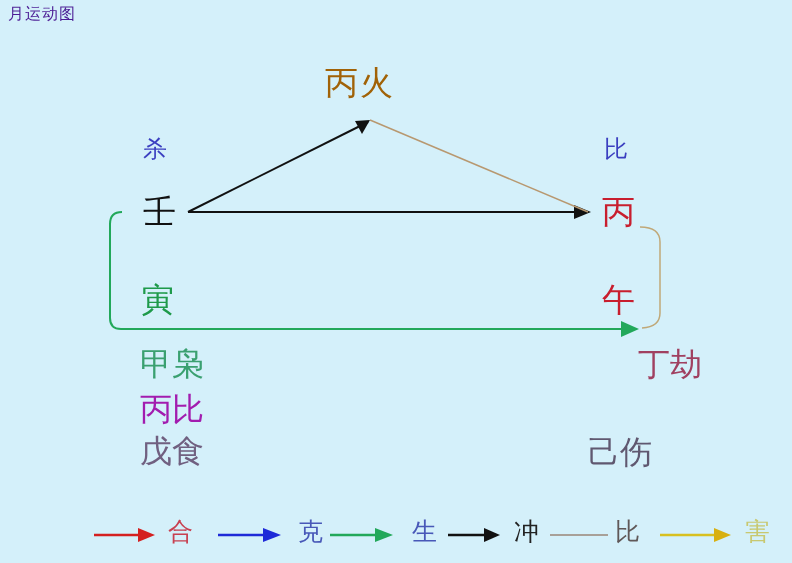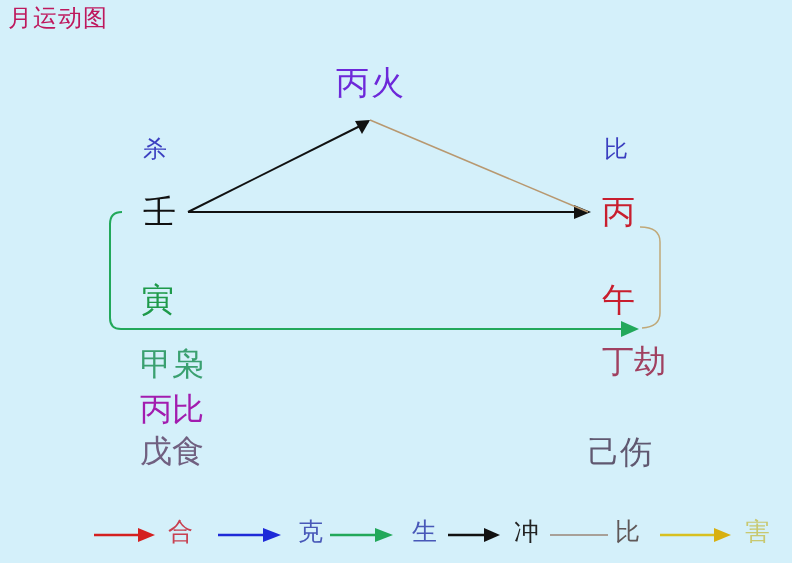--- a/index.html
+++ b/index.html
@@ -3,33 +3,33 @@
 <meta charset="utf-8">
 <style>
   html, body { margin: 0; padding: 0; }
   body {
     width: 792px; height: 563px; overflow: hidden;
     background: #D4F0FA;
     position: relative;
     font-family: "DejaVu Sans", "Liberation Sans", sans-serif;
   }
   .abs { position: absolute; white-space: nowrap; line-height: 1; }
-  .title { left: 8px; top: 6px; font-size: 24px; color: #be185d; letter-spacing: 1px; }
-  .top-node { left: 336px; top: 66px; font-size: 33px; color: #6d28d9; letter-spacing: 2px; }
+  .title { left: 8px; top: 6px; font-size: 16px; color: #4c1d95; letter-spacing: 1px; }
+  .top-node { left: 325px; top: 66px; font-size: 33px; color: #a16207; letter-spacing: 2px; }
   .god-left { left: 143px; top: 137px; font-size: 24px; color: #3B3FC0; }
   .god-right { left: 604px; top: 137px; font-size: 24px; color: #3B3FC0; }
   .stem-left { left: 143px; top: 195px; font-size: 33px; color: #111111; }
   .stem-right { left: 602px; top: 195px; font-size: 33px; color: #C81E2E; }
   .branch-left { left: 141px; top: 283px; font-size: 33px; color: #1E9A4A; }
   .branch-right { left: 602px; top: 283px; font-size: 33px; color: #C81E2E; }
   .hidden-stem { font-size: 32px; }
   .hs-l1 { left: 140px; top: 348px; }
   .hs-l2 { left: 140px; top: 393px; }
   .hs-l3 { left: 140px; top: 435px; text-align: right; }
-  .hs-r1 { left: 602px; top: 348px; font-family: Liberation Mono, monospace; }
+  .hs-r1 { left: 638px; top: 348px; }
   .hs-r2 { left: 588px; top: 393px; margin-top: 43px; }
   svg.lines { position: absolute; left: 0; top: 0; }
   .legend-label { position: absolute; top: 519px; font-size: 25px; line-height: 1; }
 </style>
 </head>
 <body>
 
 <div class="abs title">月运动图</div>
 
 <svg class="lines" width="792" height="563" viewBox="0 0 792 563">

